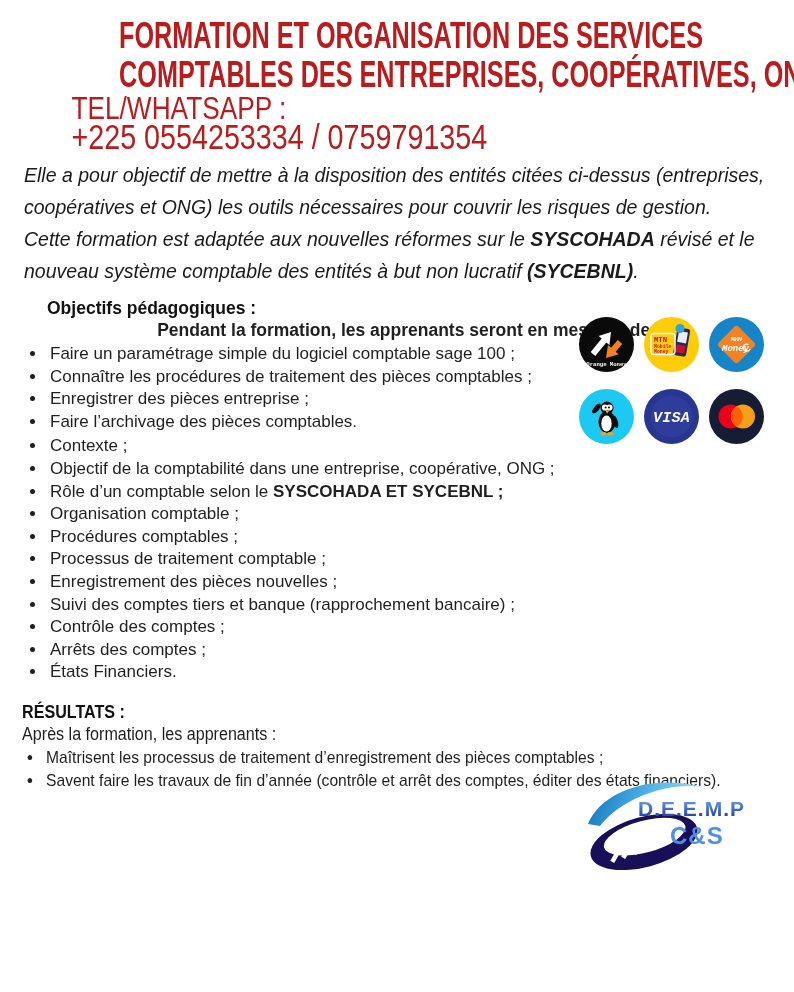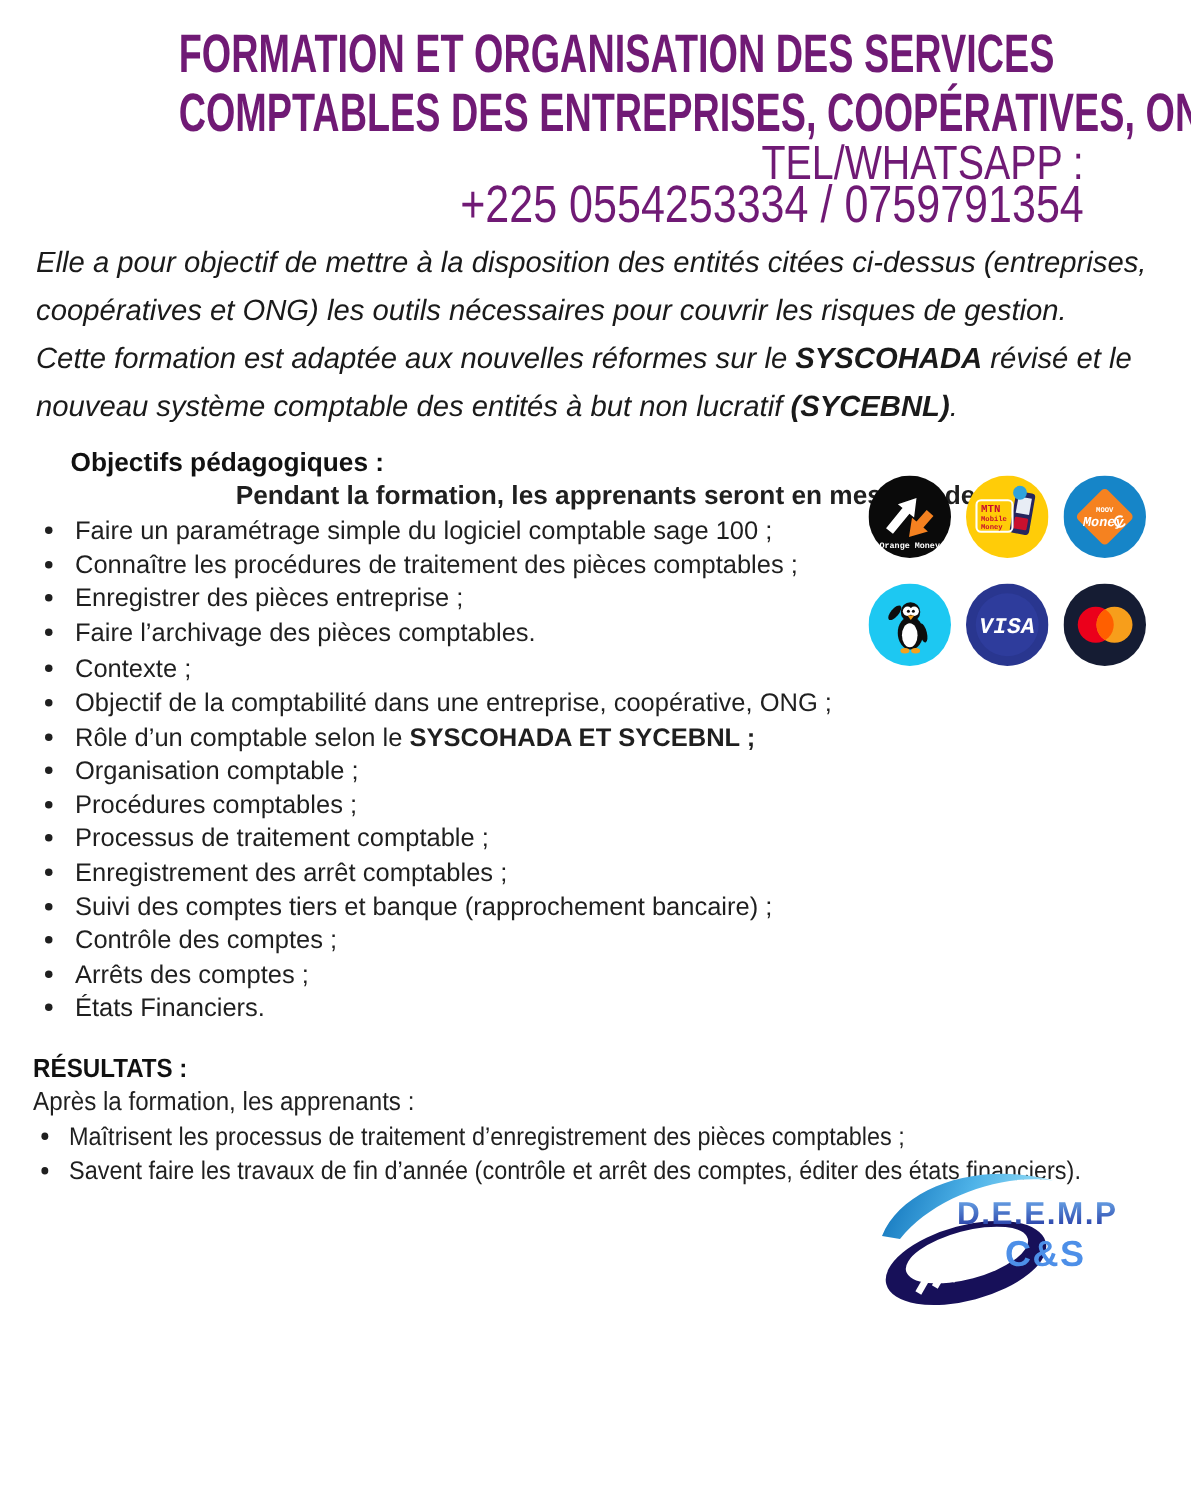--- a/index.html
+++ b/index.html
@@ -2,21 +2,21 @@
 <html><head>
 <meta charset="utf-8">
 <style>
   * { box-sizing: border-box; margin: 0; padding: 0; }
   body { margin: 0; background: #fff; }
   .page {
     position: relative; width: 794px; height: 992px; background: #ffffff;
     font-family: "Liberation Sans", sans-serif; color: #1f1f1f; overflow: hidden;
   }
   
-  .header { padding-top: 16px; text-align: right; color: #701a75; }
+  .header { padding-top: 16px; text-align: left; color: #b91c1c; }
   .h-line { width: 794px; transform-origin: 50% 0; white-space: nowrap; }
   .t1, .t2 { font-weight: bold; font-size: 36px; transform: scaleX(.70); }
   .t1 { line-height: 40px; }
   .t2 { line-height: 38px; }
   .tel { font-size: 32px; line-height: 28px; transform: scaleX(.82); }
   .num { font-size: 35px; line-height: 29px; transform: scaleX(.82); }
   
   .intro { margin: 8px 24px 0 24px; width: 742px; font-style: italic; font-size: 19.5px; line-height: 32px; color: #1a1a1a; }
   .intro b { font-weight: bold; }
   
@@ -67,21 +67,21 @@
     <li>Faire l’archivage des pièces comptables.</li>
   </ul>
 
   <ul class="blist">
     <li>Contexte ;</li>
     <li>Objectif de la comptabilité dans une entreprise, coopérative, ONG ;</li>
     <li><span>Rôle d’un comptable selon le </span><b class="inline">SYSCOHADA ET SYCEBNL ;</b></li>
     <li>Organisation comptable ;</li>
     <li>Procédures comptables ;</li>
     <li>Processus de traitement comptable ;</li>
-    <li>Enregistrement des arrêt comptables ;</li>
+    <li>Enregistrement des pièces nouvelles ;</li>
     <li>Suivi des comptes tiers et banque (rapprochement bancaire) ;</li>
     <li>Contrôle des comptes ;</li>
     <li>Arrêts des comptes ;</li>
     <li>États Financiers.</li>
   </ul>
 
   <div class="narrow mt-res">
     <div class="sec-h">RÉSULTATS :</div>
     <div class="sec-sub">Après la formation, les apprenants :</div>
     <ul class="blist">

